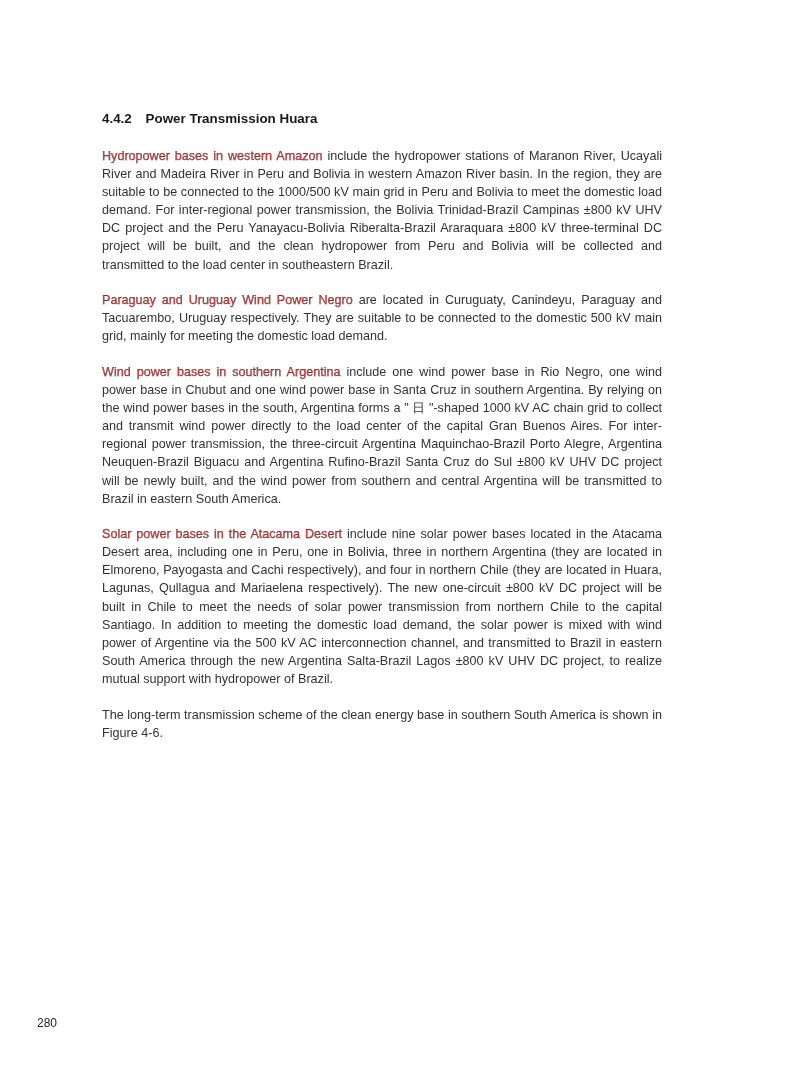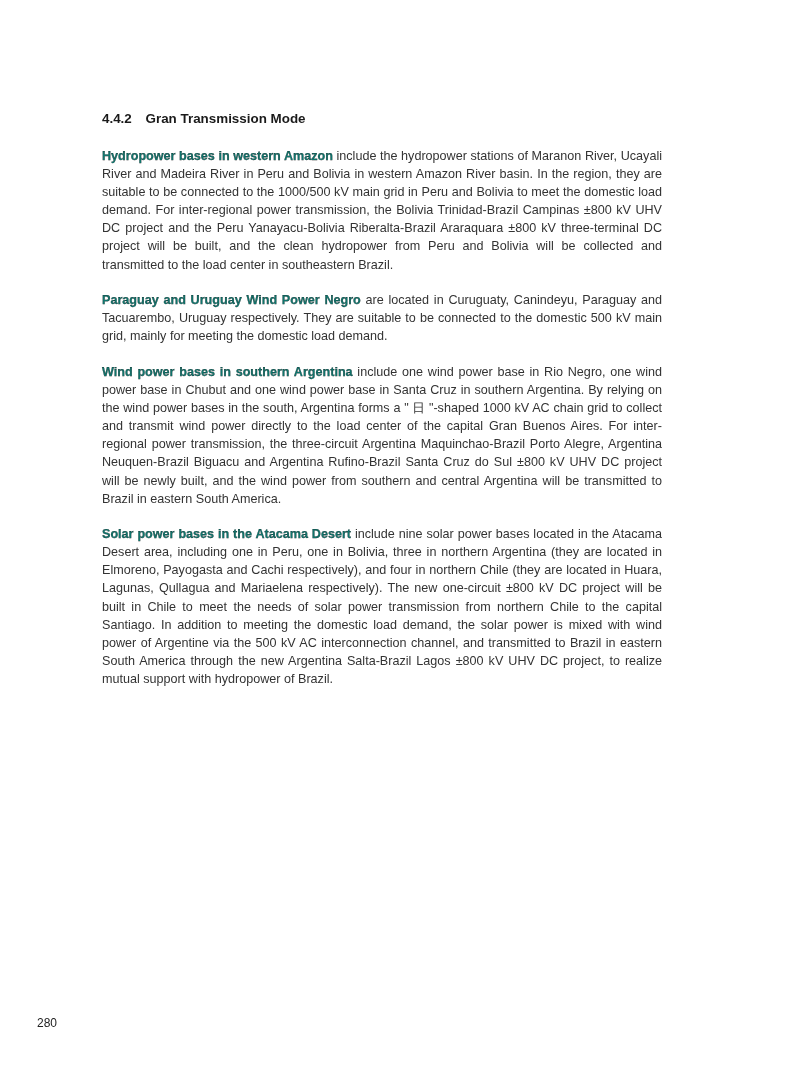--- a/index.html
+++ b/index.html
@@ -5,39 +5,40 @@
   html, body { margin: 0; padding: 0; background: #ffffff; }
   body { width: 793px; height: 1077px; position: relative; overflow: hidden;
          font-family: "Liberation Sans", sans-serif; color: #2a2a2a; }
   .page { position: absolute; left: 0; top: 0; width: 793px; height: 1077px; }
   .section-heading { position: absolute; left: 102px; top: 111px; font-size: 13.4px;
          font-weight: bold; color: #1a1a1a; letter-spacing: 0; white-space: nowrap; }
   .section-heading .num { margin-right: 10px; margin-top: 12px; }
   .body { position: absolute; left: 102px; top: 147px; width: 560px; }
   .para { margin: 0 0 17.5px 0; font-size: 12.6px; line-height: 18.1px;
           text-align: justify; color: #333333; }
-  .lead { color: #0f766e; font-weight: bold; -webkit-text-stroke: 0.25px #151515; }
+  .lead { color: #ef4444; font-weight: normal; -webkit-text-stroke: 0.25px #151515; }
   .page-number { position: absolute; left: 37px; top: 1016px; font-size: 12px;
           color: #222222; }
 </style>
 </head>
 <body>
 
 <div class="page">
 
   <div class="section-heading">
     <span class="num">4.4.2</span>
-    <span>Gran Transmission Mode</span>
+    <span>Power Transmission Huara</span>
   </div>
 
   <div class="body">
     <p class="para"><span class="lead">Hydropower bases in western Amazon</span><span> include the hydropower stations of Maranon River, Ucayali River and Madeira River in Peru and Bolivia in western Amazon River basin. In the region, they are suitable to be connected to the 1000/500 kV main grid in Peru and Bolivia to meet the domestic load demand. For inter-regional power transmission, the Bolivia Trinidad-Brazil Campinas ±800 kV UHV DC project and the Peru Yanayacu-Bolivia Riberalta-Brazil Araraquara ±800 kV three-terminal DC project will be built, and the clean hydropower from Peru and Bolivia will be collected and transmitted to the load center in southeastern Brazil.</span></p>
 
     <p class="para"><span class="lead">Paraguay and Uruguay Wind Power Negro</span><span> are located in Curuguaty, Canindeyu, Paraguay and Tacuarembo, Uruguay respectively. They are suitable to be connected to the domestic 500 kV main grid, mainly for meeting the domestic load demand.</span></p>
 
     <p class="para"><span class="lead">Wind power bases in southern Argentina</span><span> include one wind power base in Rio Negro, one wind power base in Chubut and one wind power base in Santa Cruz in southern Argentina. By relying on the wind power bases in the south, Argentina forms a " 日 "-shaped 1000 kV AC chain grid to collect and transmit wind power directly to the load center of the capital Gran Buenos Aires. For inter-regional power transmission, the three-circuit Argentina Maquinchao-Brazil Porto Alegre, Argentina Neuquen-Brazil Biguacu and Argentina Rufino-Brazil Santa Cruz do Sul ±800 kV UHV DC project will be newly built, and the wind power from southern and central Argentina will be transmitted to Brazil in eastern South America.</span></p>
 
     <p class="para"><span class="lead">Solar power bases in the Atacama Desert</span><span> include nine solar power bases located in the Atacama Desert area, including one in Peru, one in Bolivia, three in northern Argentina (they are located in Elmoreno, Payogasta and Cachi respectively), and four in northern Chile (they are located in Huara, Lagunas, Qullagua and Mariaelena respectively). The new one-circuit ±800 kV DC project will be built in Chile to meet the needs of solar power transmission from northern Chile to the capital Santiago. In addition to meeting the domestic load demand, the solar power is mixed with wind power of Argentine via the 500 kV AC interconnection channel, and transmitted to Brazil in eastern South America through the new Argentina Salta-Brazil Lagos ±800 kV UHV DC project, to realize mutual support with hydropower of Brazil.</span></p>
 
+    <p class="para"><span>The long-term transmission scheme of the clean energy base in southern South America is shown in Figure 4-6.</span></p>
   </div>
 
   <div class="page-number">280</div>
 </div>
 
 </body></html>

